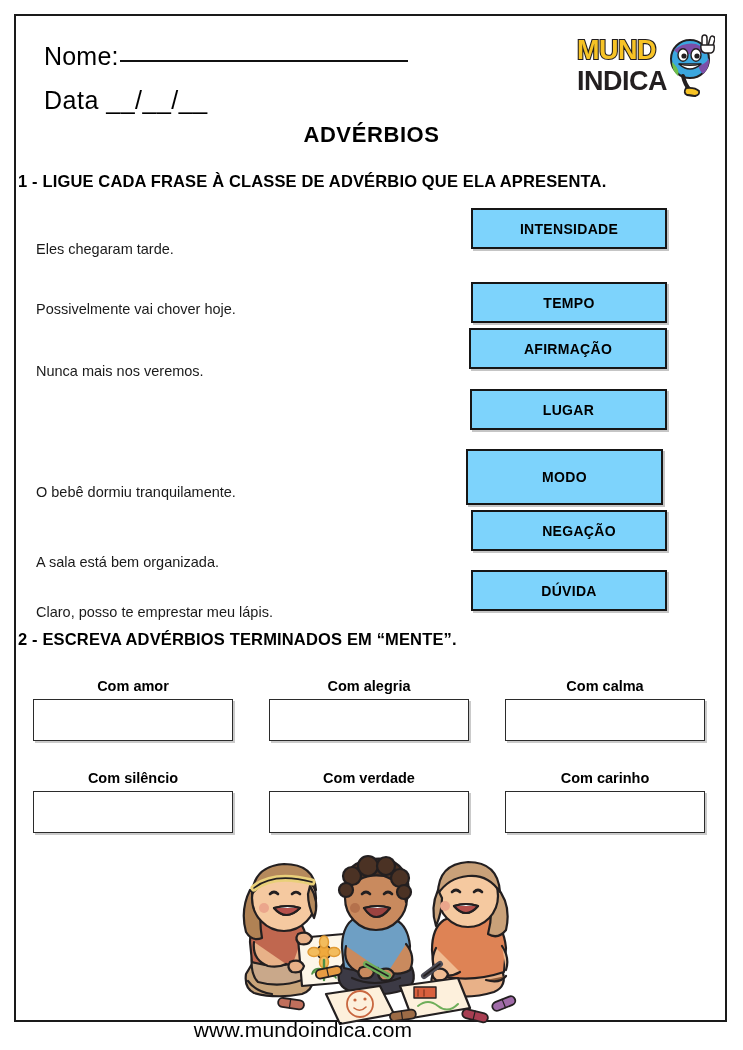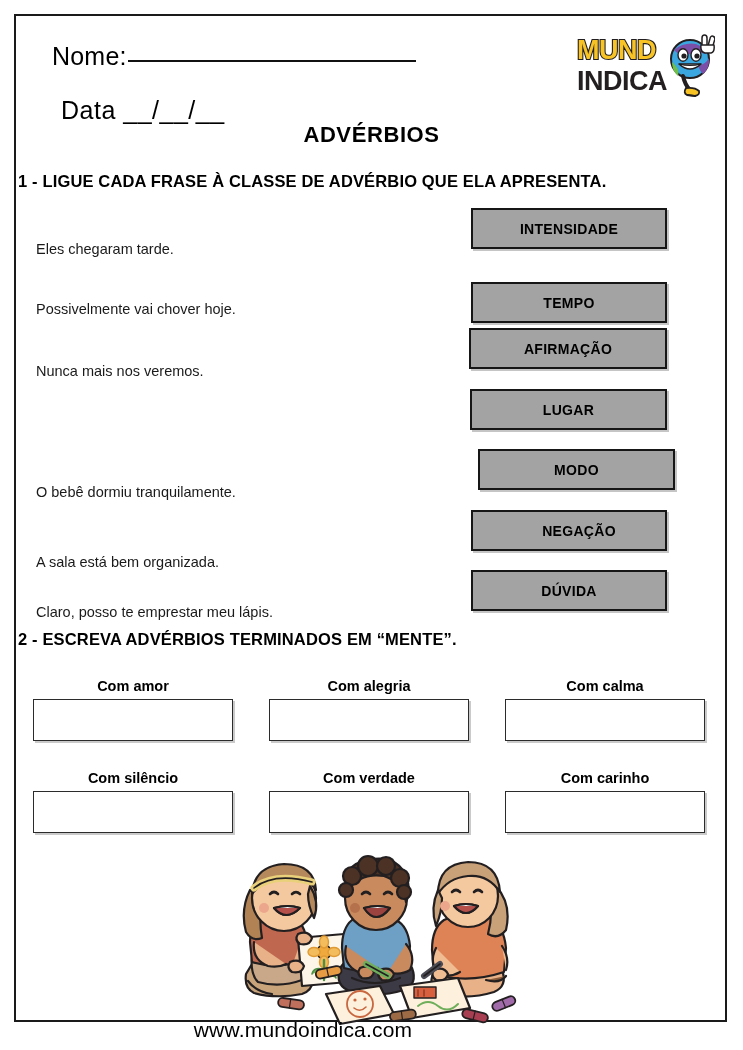--- a/index.html
+++ b/index.html
@@ -33,37 +33,35 @@
   }
 
   
   .name-line {
     position: absolute;
     left: 44px;
     top: 42px;
     font-size: 25px;
     letter-spacing: 0.2px;
     white-space: nowrap;
-    margin-left: 8px;
   }
   .name-line .rule {
     display: inline-block;
     width: 288px;
     border-bottom: 2px solid #111;
     margin-left: 1px;
     vertical-align: 3px;
   }
   .date-line {
     position: absolute;
     left: 44px;
-    top: 96px;
+    top: 86px;
     font-size: 25px;
     letter-spacing: 0.5px;
     white-space: nowrap;
-    margin-left: 17px;
   }
 
   .logo {
     position: absolute;
     left: 575px;
     top: 28px;
     width: 140px;
     height: 78px;
   }
   .logo svg { display: block; }
@@ -96,21 +94,21 @@
     left: 36px;
     font-size: 14.5px;
     color: #1a1a1a;
     white-space: nowrap;
     margin-top: 32px;
   }
   .class-box {
     position: absolute;
     box-sizing: border-box;
     border: 2px solid #161616;
-    background: #a3a3a3;
+    background: #7dd3fc;
     display: flex;
     align-items: center;
     justify-content: center;
     font-size: 14px;
     font-weight: bold;
     letter-spacing: 0.3px;
     box-shadow: 2px 2px 0 rgba(150,150,150,0.55);
   }
 
   
@@ -207,21 +205,21 @@
   <div class="sentence" style="top:269px">Possivelmente vai chover hoje.</div>
   <div class="sentence" style="top:331px">Nunca mais nos veremos.</div>
   <div class="sentence" style="top:452px">O bebê dormiu tranquilamente.</div>
   <div class="sentence" style="top:522px">A sala está bem organizada.</div>
   <div class="sentence" style="top:572px">Claro, posso te emprestar meu lápis.</div>
 
   <div class="class-box" style="left:471px; top:208px; width:196px; height:41px;">INTENSIDADE</div>
   <div class="class-box" style="left:471px; top:268px; width:196px; height:41px;margin-top:14px;">TEMPO</div>
   <div class="class-box" style="left:469px; top:328px; width:198px; height:41px;">AFIRMAÇÃO</div>
   <div class="class-box" style="left:470px; top:389px; width:197px; height:41px;">LUGAR</div>
-  <div class="class-box" style="left:466px; top:449px; width:197px; height:41px;margin-left:12px;">MODO</div>
+  <div class="class-box" style="left:466px; top:449px; width:197px; height:56px;">MODO</div>
   <div class="class-box" style="left:471px; top:510px; width:196px; height:41px;padding-left:20px;">NEGAÇÃO</div>
   <div class="class-box" style="left:471px; top:570px; width:196px; height:41px;">DÚVIDA</div>
 
   <div class="ex-heading" id="ex2-heading">2 - ESCREVA ADVÉRBIOS TERMINADOS EM “MENTE”.</div>
 
   <div class="ans-label" style="left:33px;  top:678px; width:200px;">Com amor</div>
   <div class="ans-box" style="left:33px;  top:699px; width:200px; height:42px;"></div>
 
   <div class="ans-label" style="left:269px; top:678px; width:200px;">Com alegria</div>
   <div class="ans-box" style="left:269px; top:699px; width:200px; height:42px;"></div>

